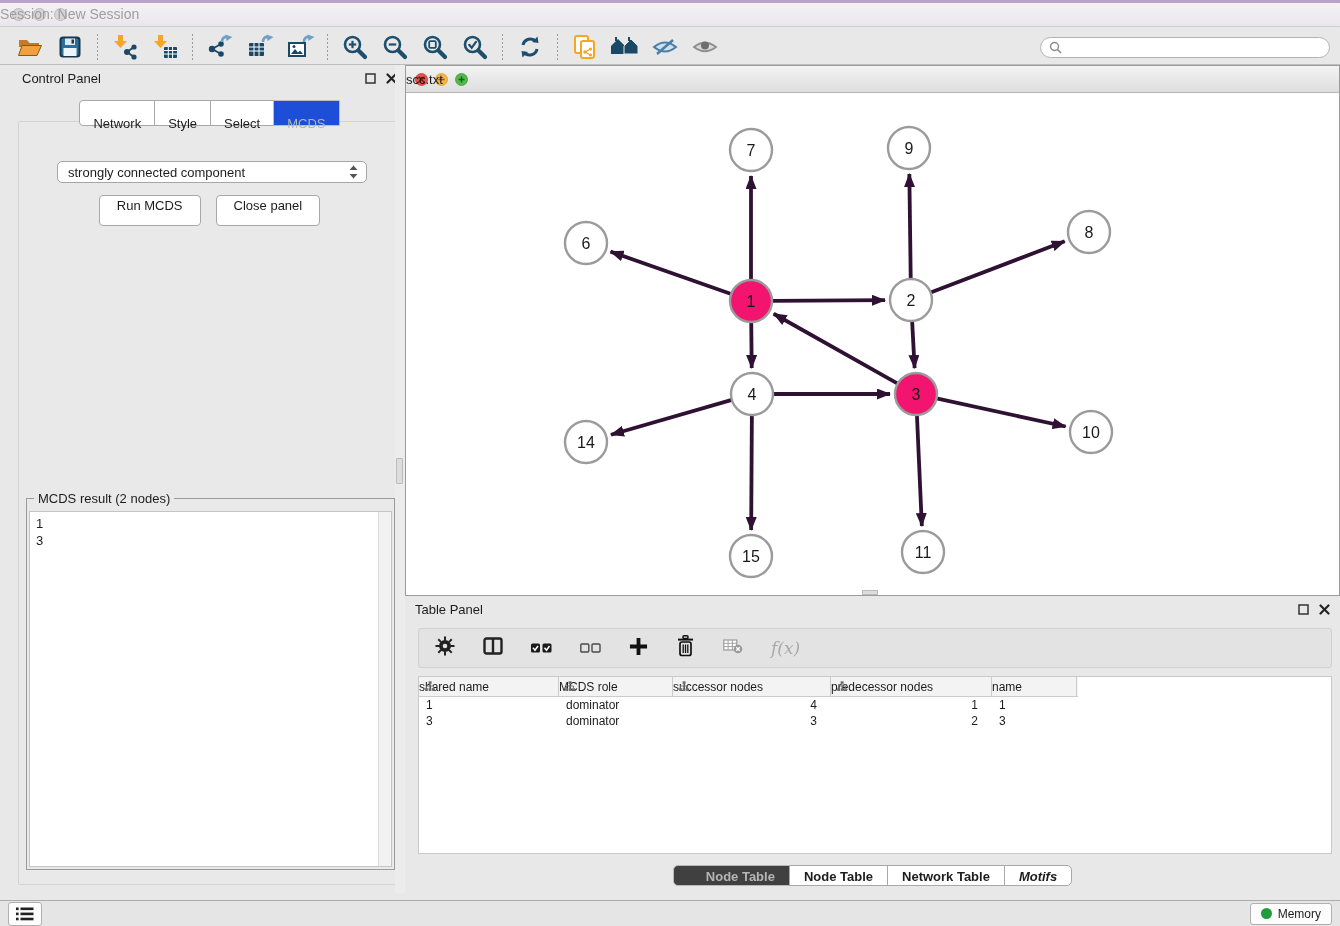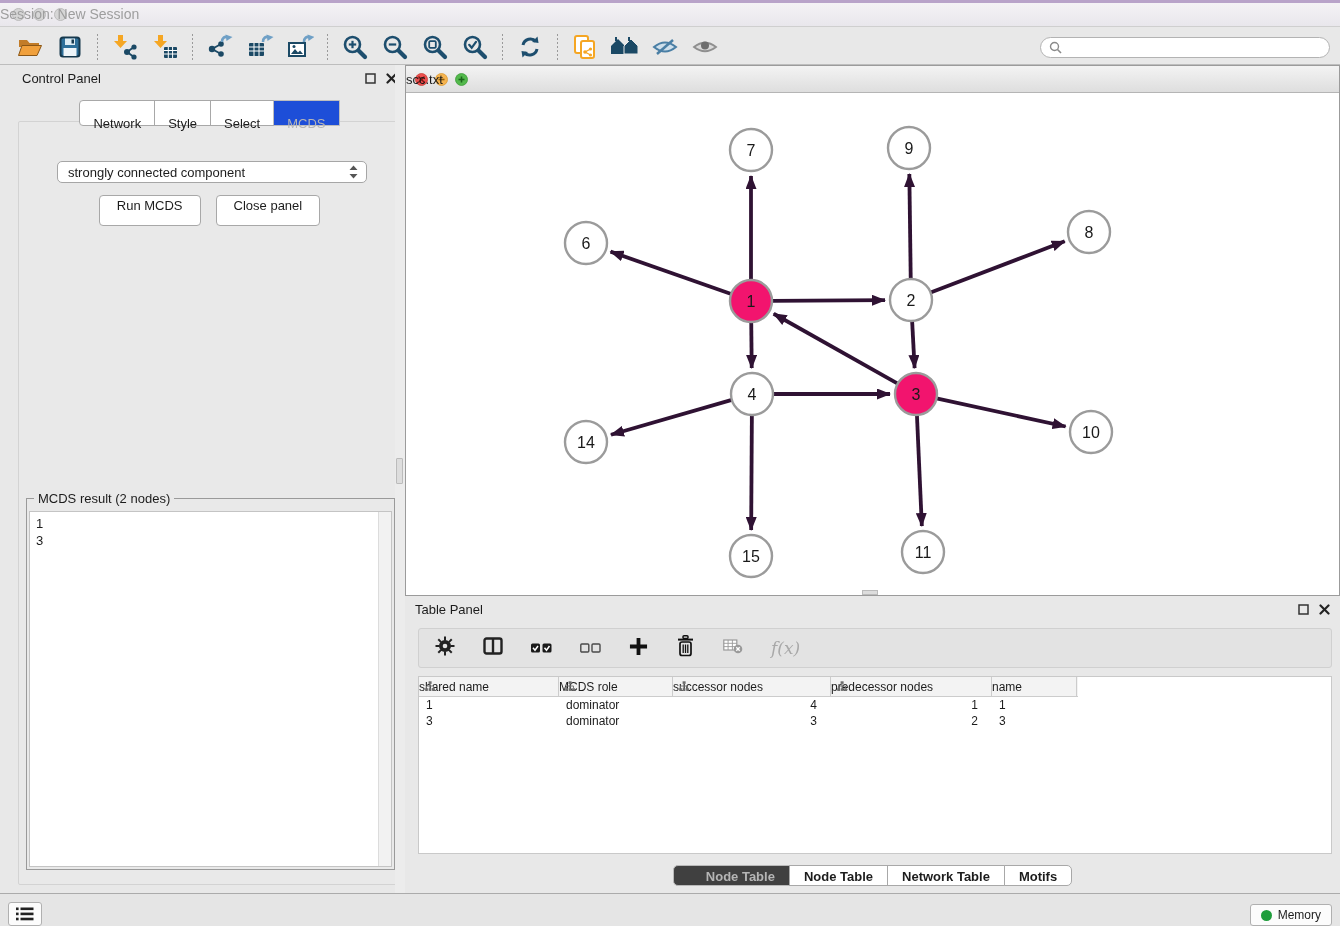--- a/index.html
+++ b/index.html
@@ -85,25 +85,25 @@
   .t-head{display:flex;height:20px;background:#f3f3f3;border-bottom:1px solid #ccc;width:659px;}
   .th{position:relative;display:flex;align-items:center;justify-content:flex-start;
       border-right:1px solid #ccc;font-size:12px;height:100%;flex:0 0 auto;}
   .th svg{position:absolute;left:6px;}
   .tr{display:flex;height:16px;align-items:center;}
   .td{font-size:12px;padding:0 14px 0 7px;flex:0 0 auto;}
   .seg-wrap{position:absolute;left:0;right:0;top:269px;display:flex;justify-content:center;}
   .seg{height:21px;line-height:21px;font-size:13px;font-weight:700;padding:0 14px;
        background:#fff;border:1px solid #a8a8a8;margin-left:-1px;}
   .seg:first-child{border-radius:5px 0 0 5px;margin-left:0;}
-  .seg:last-child{border-radius:0 5px 5px 0;}
+  .seg:last-child{border-radius:0 5px 5px 0;font-style:italic;}
   .seg.sel{background:#404040;color:#b5b5b5;border-color:#b9b9b9;padding-left:32px;}
   
-  .statusbar{position:absolute;left:0;right:0;bottom:0;height:33px;background:#e5e5e5;
-             border-top:1px solid #ababab;display:flex;align-items:flex-end;padding:0 8px;}
+  .statusbar{position:absolute;left:0;right:0;bottom:0;height:26px;background:#e5e5e5;
+             border-top:1px solid #ababab;display:flex;align-items:center;padding:0 8px;}
   .sb-btn{height:24px;background:#fcfcfc;border:1px solid #b0b0b0;border-radius:3px;
           display:flex;align-items:center;justify-content:center;}
   .list-btn{width:34px;}
   .mem-btn{margin-left:auto;height:22px;padding:0 10px;gap:6px;font-size:12px;}
   .mem-dot{width:11px;height:11px;border-radius:50%;}
 </style>
 </head>
 <body>
 
 <div class="app">

